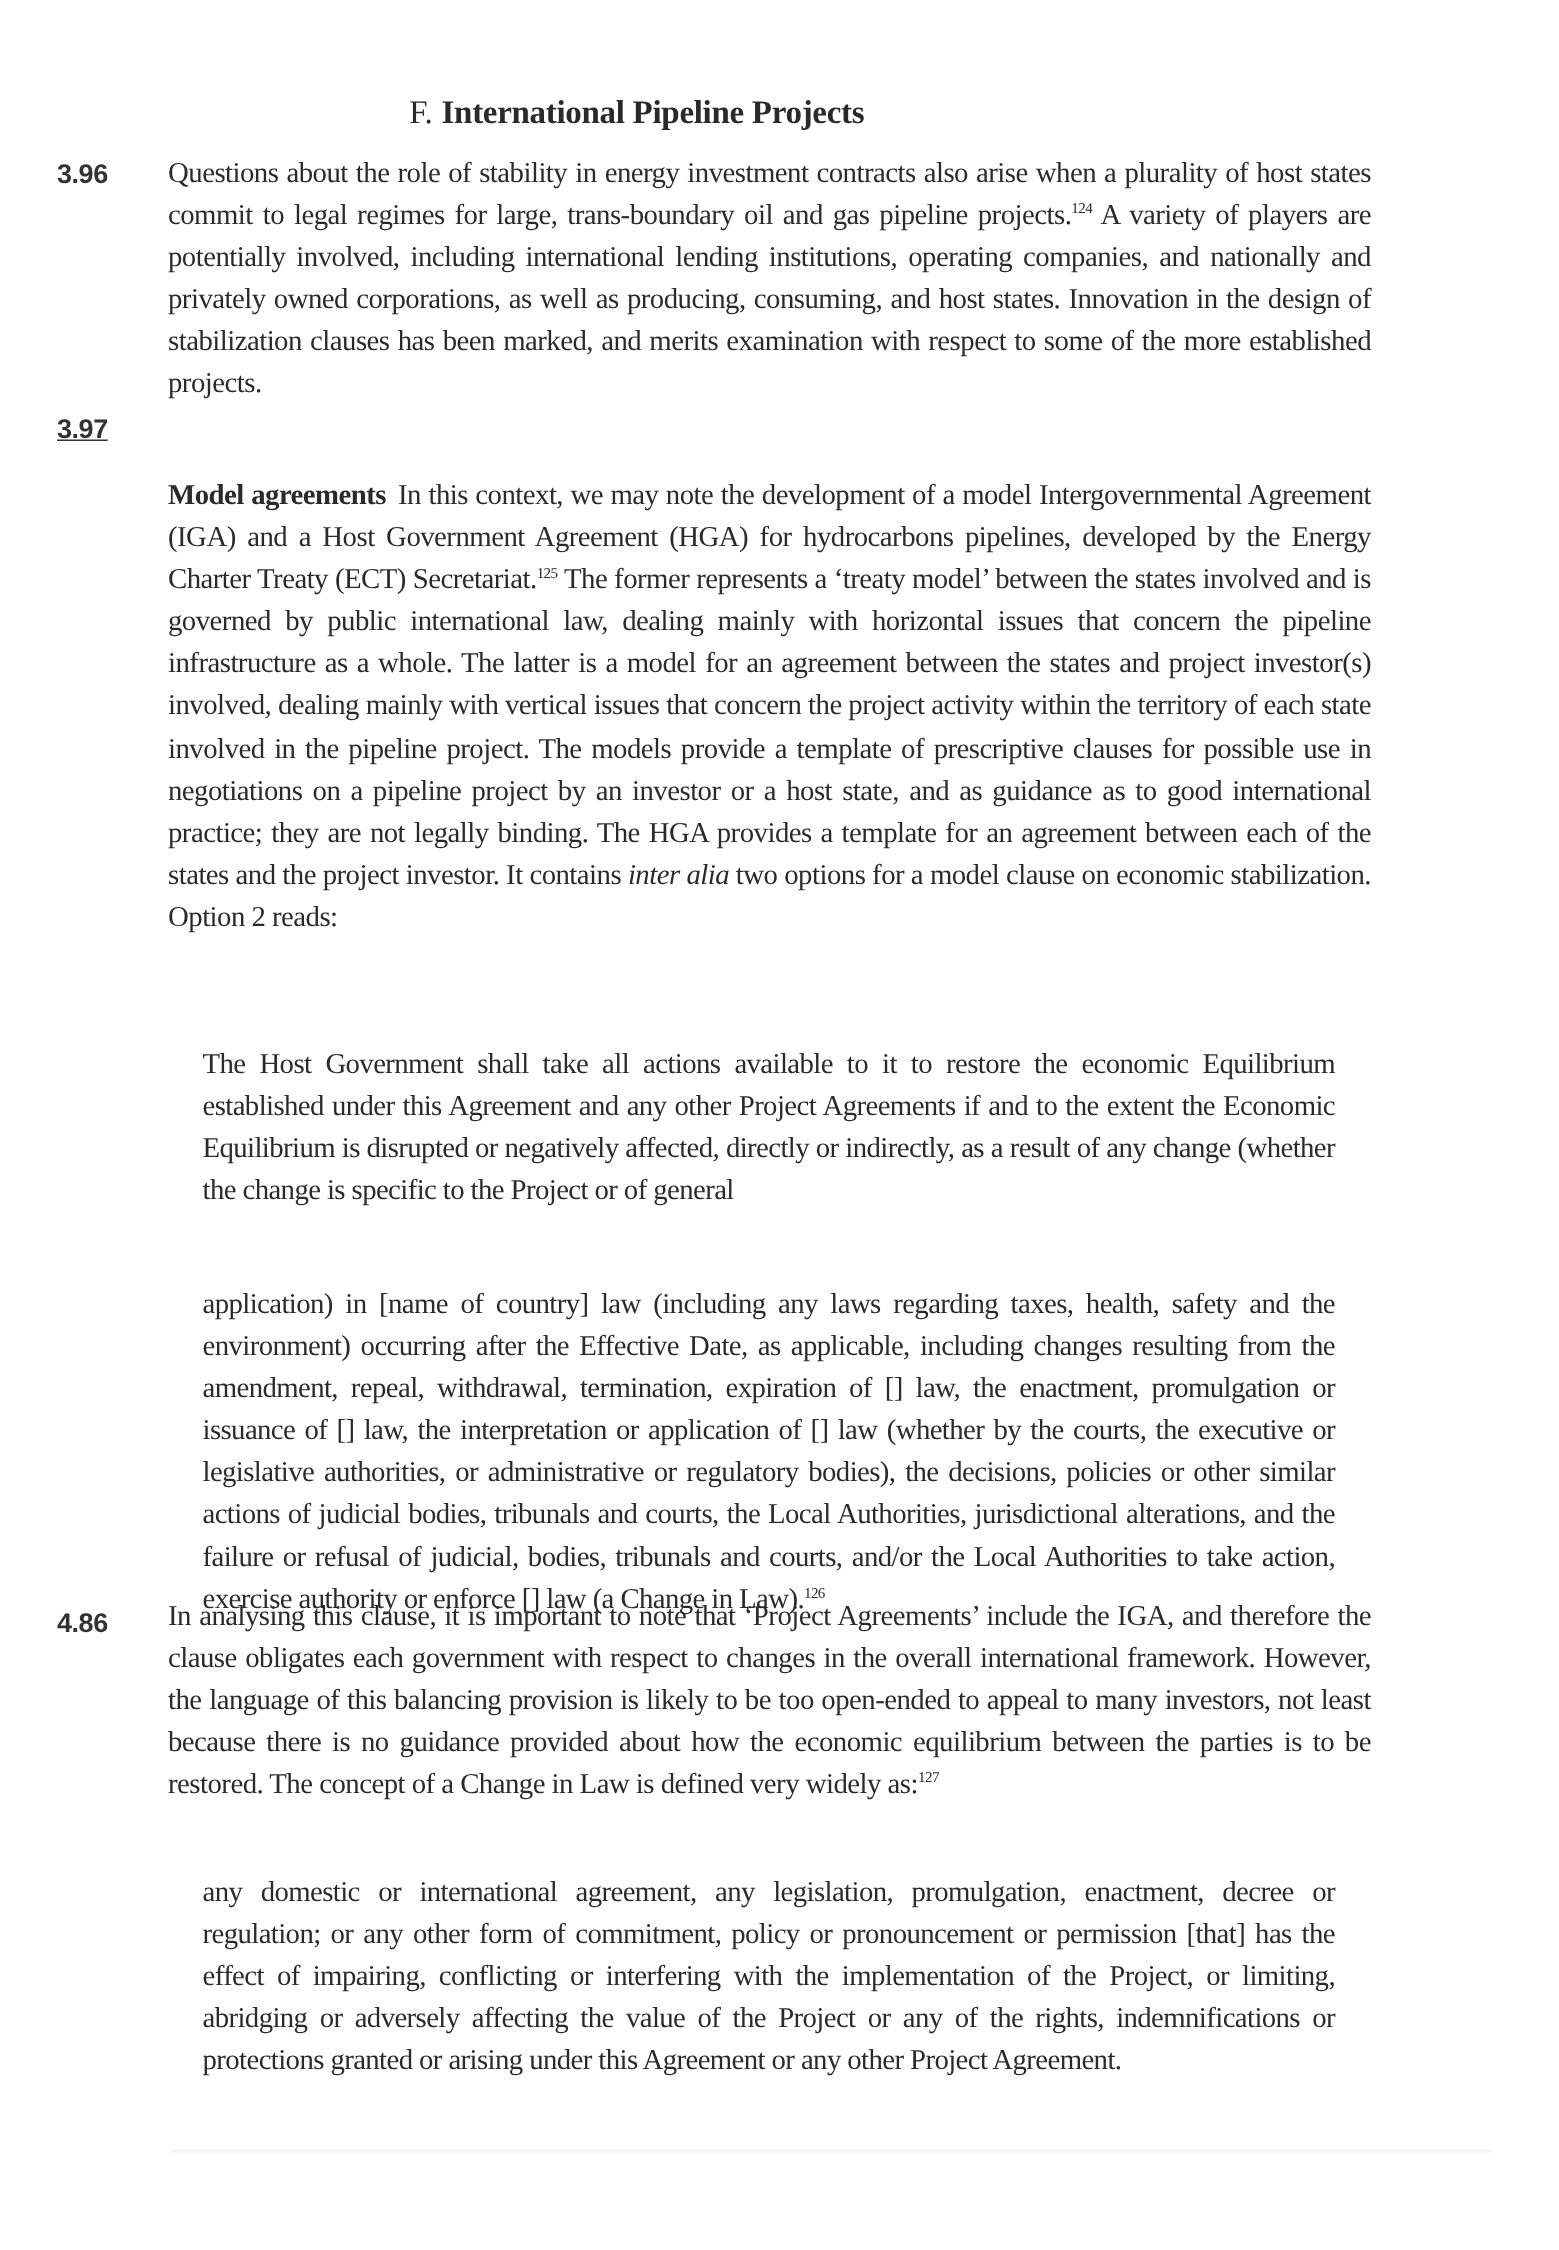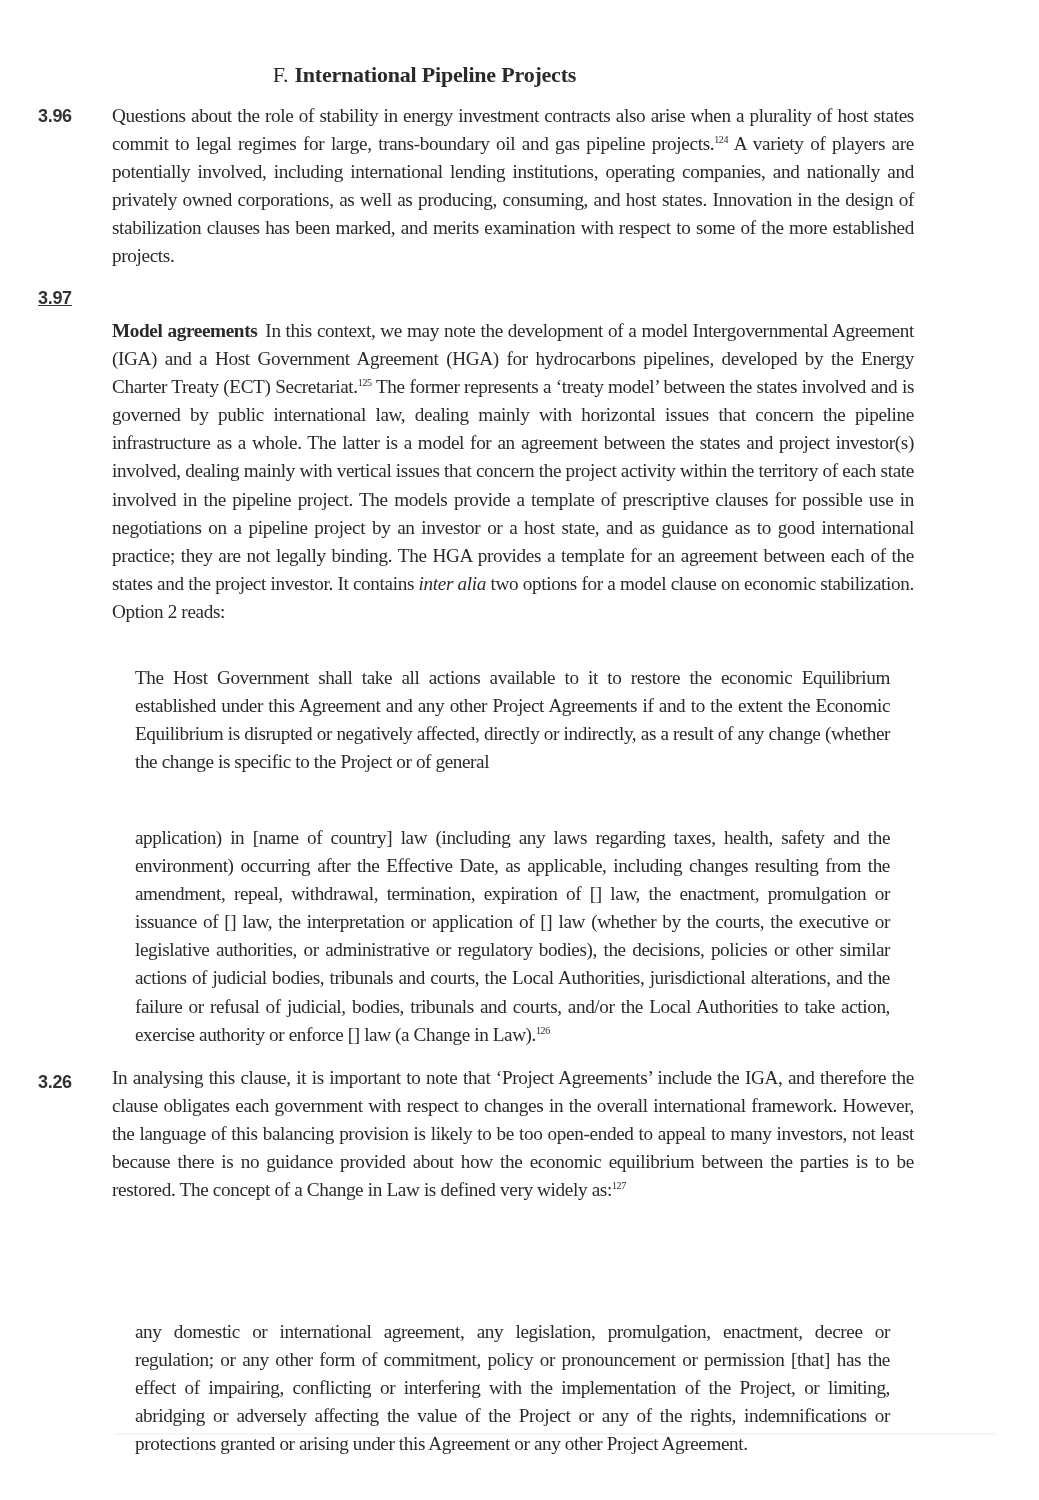--- a/index.html
+++ b/index.html
@@ -6,53 +6,53 @@
   body { width: 1039px; height: 1500px; position: relative; overflow: hidden;
          font-family: "Liberation Serif", "DejaVu Serif", serif; color: #2a2a2a; }
   .heading { position: absolute; top: 44px; left: 0; width: 849px; text-align: center;
              font-size: 22px; font-weight: bold; letter-spacing: -0.2px; }
   .heading .letter { font-weight: normal; margin-right: 6px; }
   .para { position: absolute; left: 112px; width: 802px; font-size: 19.2px; line-height: 28.1px;
           text-align: justify; letter-spacing: -0.35px; }
   .pnum { position: absolute; left: 38px; font-family: "Liberation Sans", "DejaVu Sans", sans-serif;
           font-weight: bold; font-size: 18px; letter-spacing: -0.3px; color: #333; }
   .quote { position: absolute; left: 135px; width: 755px; font-size: 19.2px; line-height: 28.1px;
-           text-align: justify; letter-spacing: -0.4px; }
+           text-align: justify; letter-spacing: -0.4px; margin-top: 32px; }
   sup { font-size: 10px; line-height: 0; vertical-align: 7px; }
   .lead { font-weight: bold; margin-right: 8px; }
   .faint-line { position: absolute; left: 115px; top: 1433px; width: 880px; height: 2px;
                 background: #f4f4f4; }
 </style>
 </head>
 <body>
 
 <h2 class="heading">
   <span class="letter">F.</span><span>International Pipeline Projects</span>
 </h2>
 
 <div class="pnum" style="top:106px;text-align:right;">3.96</div>
 <div class="para" style="top:102px;">
   <span>Questions about the role of stability in energy investment contracts also arise when a plurality of host states commit to legal regimes for large, trans-boundary oil and gas pipeline projects.</span><sup>124</sup><span> A variety of players are potentially involved, including international lending institutions, operating companies, and nationally and privately owned corporations, as well as producing, consuming, and host states. Innovation in the design of stabilization clauses has been marked, and merits examination with respect to some of the more established projects.</span>
 </div>
 
-<div class="pnum" style="top:288px;text-decoration:underline;">3.97</div>
+<div class="pnum" style="top:276px;text-decoration:underline;">3.97</div>
 <div class="para" style="top:285px;margin-top:32px;">
   <span class="lead">Model agreements</span><span>In this context, we may note the development of a model Intergovernmental Agreement (IGA) and a Host Government Agreement (HGA) for hydrocarbons pipelines, developed by the Energy Charter Treaty (ECT) Secretariat.</span><sup>125</sup><span> The former represents a ‘treaty model’ between the states involved and is governed by public international law, dealing mainly with horizontal issues that concern the pipeline infrastructure as a whole. The latter is a model for an agreement between the states and project investor(s) involved, dealing mainly with vertical issues that concern the project activity within the territory of each state involved in the pipeline project. The models provide a template of prescriptive clauses for possible use in negotiations on a pipeline project by an investor or a host state, and as guidance as to good international practice; they are not legally binding. The HGA provides a template for an agreement between each of the states and the project investor. It contains </span><i>inter alia</i><span> two options for a model clause on economic stabilization. Option 2 reads:</span>
 </div>
 
 <div class="quote" style="top:664px;">
   <span>The Host Government shall take all actions available to it to restore the economic Equilibrium established under this Agreement and any other Project Agreements if and to the extent the Economic Equilibrium is disrupted or negatively affected, directly or indirectly, as a result of any change (whether the change is specific to the Project or of general</span>
 </div>
 
 <div class="quote" style="top:824px;">
   <span>application) in [name of country] law (including any laws regarding taxes, health, safety and the environment) occurring after the Effective Date, as applicable, including changes resulting from the amendment, repeal, withdrawal, termination, expiration of [] law, the enactment, promulgation or issuance of [] law, the interpretation or application of [] law (whether by the courts, the executive or legislative authorities, or administrative or regulatory bodies), the decisions, policies or other similar actions of judicial bodies, tribunals and courts, the Local Authorities, jurisdictional alterations, and the failure or refusal of judicial, bodies, tribunals and courts, and/or the Local Authorities to take action, exercise authority or enforce [] law (a Change in Law).</span><sup>126</sup>
 </div>
 
-<div class="pnum" style="top:1072px;">3.26</div>
+<div class="pnum" style="top:1072px;">4.86</div>
 <div class="para" style="top:1064px;">
   <span>In analysing this clause, it is important to note that ‘Project Agreements’ include the IGA, and therefore the clause obligates each government with respect to changes in the overall international framework. However, the language of this balancing provision is likely to be too open-ended to appeal to many investors, not least because there is no guidance provided about how the economic equilibrium between the parties is to be restored. The concept of a Change in Law is defined very widely as:</span><sup>127</sup>
 </div>
 
-<div class="quote" style="top:1318px;">
+<div class="quote" style="top:1216px;">
   <span>any domestic or international agreement, any legislation, promulgation, enactment, decree or regulation; or any other form of commitment, policy or pronouncement or permission [that] has the effect of impairing, conflicting or interfering with the implementation of the Project, or limiting, abridging or adversely affecting the value of the Project or any of the rights, indemnifications or protections granted or arising under this Agreement or any other Project Agreement.</span>
 </div>
 
 <div class="faint-line"></div>
 
 </body></html>

